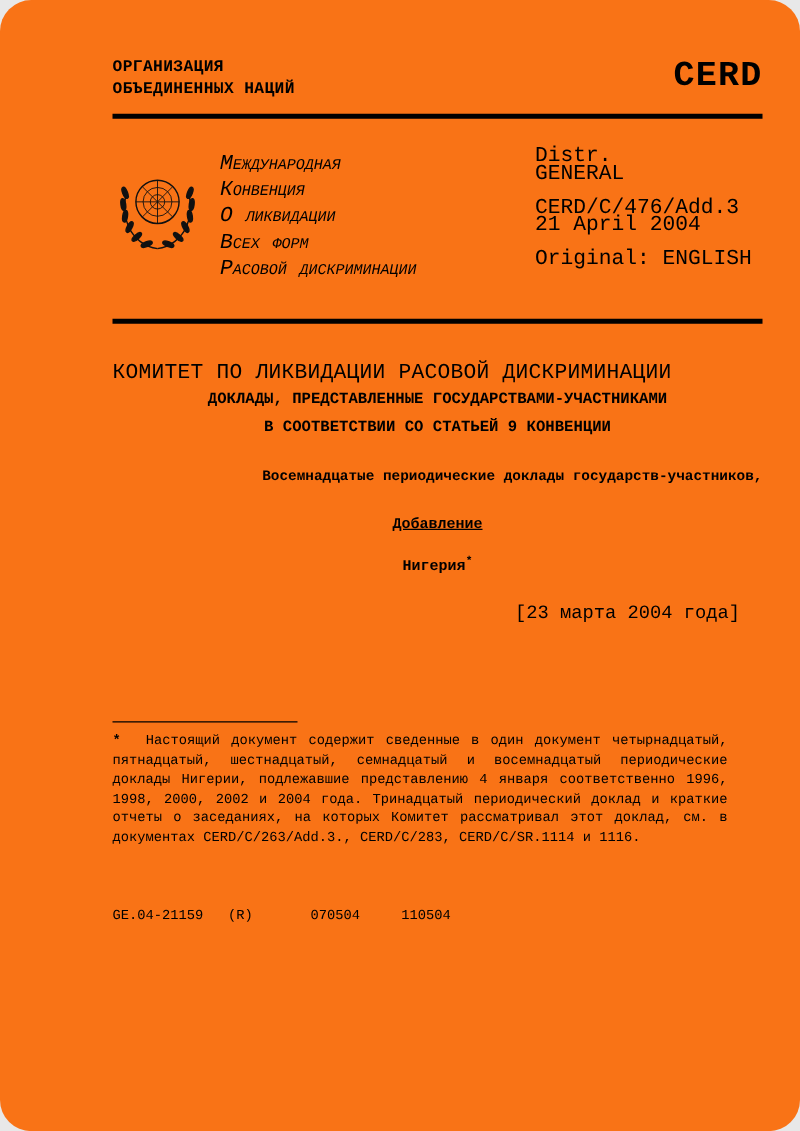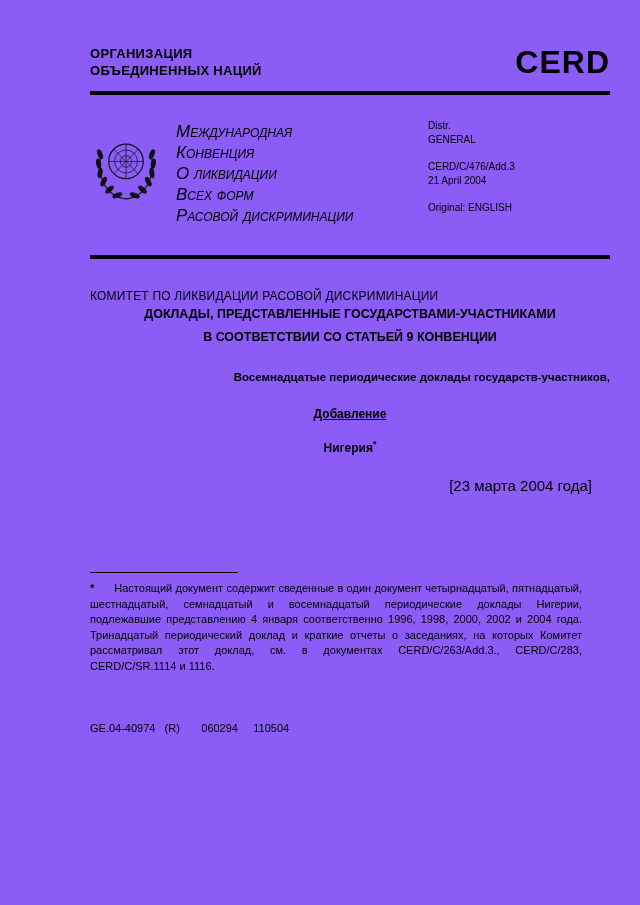--- a/index.html
+++ b/index.html
@@ -1,42 +1,43 @@
 <!DOCTYPE html>
 <html><head>
 <meta charset="utf-8">
 <style>
   html,body{margin:0;padding:0;background:#e8e8e8;}
   .page{
     position:relative;
     width:640px;height:905px;
-    background:#8b5cf6;
+    background:#f97316;
     margin:0 auto;
-    font-family:Liberation Sans, sans-serif;
+    font-family:Liberation Mono, monospace;
     color:#000;
     box-sizing:border-box;
     padding:45px 30px 0 90px;
     overflow:hidden;
+    border-radius:25px;
   }
   .content{width:520px;}
   
   .header-row{display:flex;justify-content:space-between;align-items:flex-start;}
   .org-name{font-size:13px;font-weight:bold;line-height:17px;letter-spacing:.3px;white-space:pre-line;}
-  .doc-symbol{font-size:32px;font-weight:bold;letter-spacing:1px;line-height:30px;margin-top:2px;}
+  .doc-symbol{font-size:28px;font-weight:bold;letter-spacing:1px;line-height:30px;margin-top:2px;}
   .thick-rule{height:4px;background:#000;margin-top:12px;}
   .thick-rule2{height:4px;background:#000;margin-top:24px;}
   
   .masthead{display:flex;margin-top:24px;min-height:112px;}
   .emblem{width:72px;flex:0 0 72px;margin-top:2px;}
   .convention{flex:0 0 252px;font-style:italic;font-size:17px;line-height:21px;font-variant:small-caps;padding-left:14px;margin-top:2px;}
   .convention .cv-line{display:block;}
-  .distr-block{flex:1;font-size:10px;line-height:14px;margin-top:0;}
+  .distr-block{flex:1;font-size:17px;line-height:14px;margin-top:0;}
   .distr-block .grp{margin-bottom:13px;}
   
-  .committee{margin-top:30px;font-size:12px;letter-spacing:.2px;}
+  .committee{margin-top:30px;font-size:17px;letter-spacing:.2px;}
   .title-block{text-align:center;font-weight:bold;font-size:12.5px;line-height:23px;}
   .subtitle-block{margin-top:18px;text-align:right;font-weight:bold;font-size:11.5px;line-height:20px;}
   .addendum{margin-top:20px;text-align:center;font-weight:bold;font-size:12px;text-decoration:underline;}
   .country{margin-top:18px;text-align:center;font-weight:bold;font-size:12px;}
   .country sup{font-size:9px;}
   .bracket-date{margin-top:22px;text-align:right;font-size:15px;padding-right:18px;}
   
   .fn-rule{margin-top:78px;width:148px;border-top:1.5px solid #000;}
   .footnote{margin-top:8px;width:492px;font-size:11px;line-height:15.5px;text-align:justify;}
   .fn-marker{font-weight:bold;margin-right:20px;}
@@ -131,16 +132,16 @@
       <span>Нигерия</span><sup>*</sup>
     </div>
 
     <div class="bracket-date">[23 марта 2004 года]</div>
 
     <div class="fn-rule"></div>
     <p class="footnote">
       <span class="fn-marker">*</span><span>Настоящий документ содержит сведенные в один документ четырнадцатый, пятнадцатый, шестнадцатый, семнадцатый и восемнадцатый периодические доклады Нигерии, подлежавшие представлению 4 января соответственно 1996, 1998, 2000, 2002 и 2004 года.  Тринадцатый периодический доклад и краткие отчеты о заседаниях, на которых Комитет рассматривал этот доклад, см. в документах CERD/C/263/Add.3., CERD/C/283, CERD/C/SR.1114 и 1116.</span>
     </p>
 
-    <div class="footer">GE.04-40974   (R)       060294     110504</div>
+    <div class="footer">GE.04-21159   (R)       070504     110504</div>
 
   </div>
 </div>
 
 </body></html>

